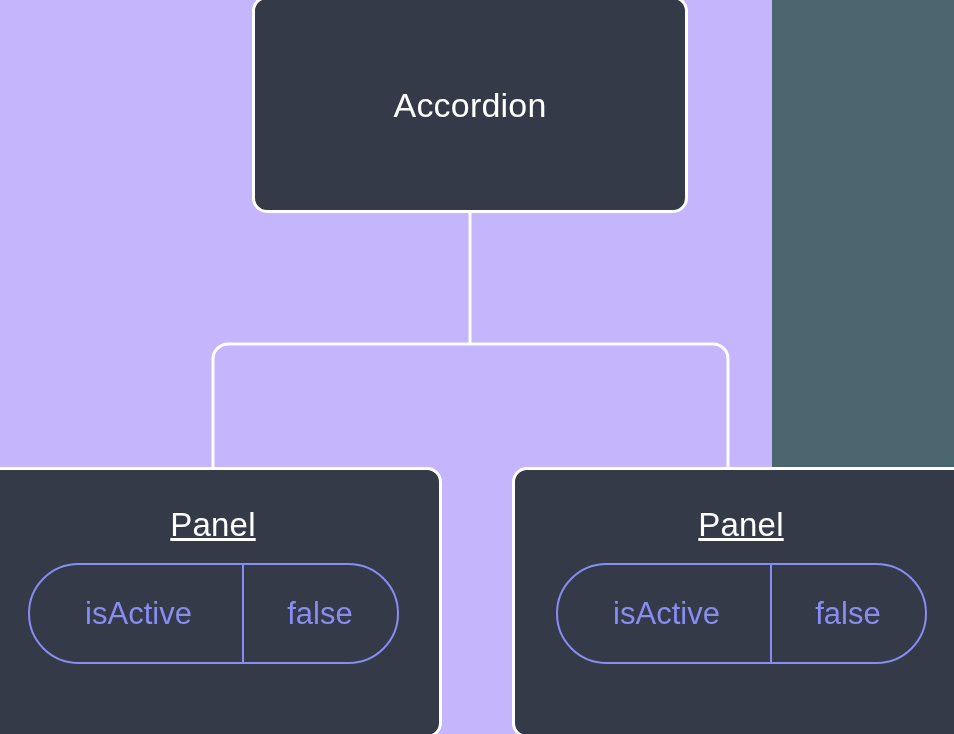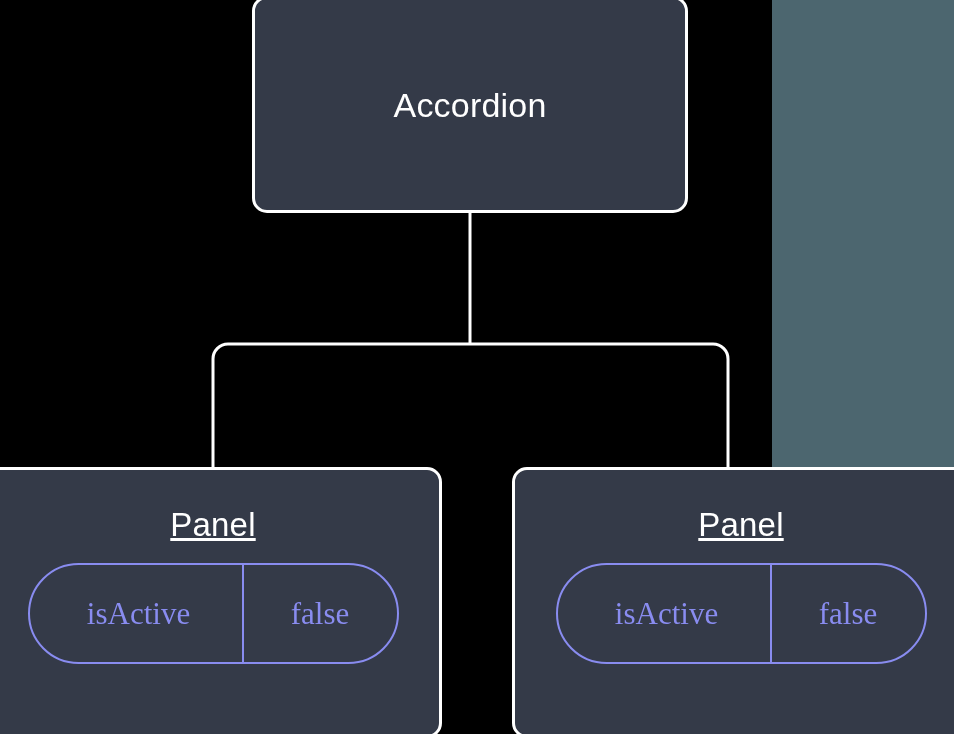--- a/index.html
+++ b/index.html
@@ -13,21 +13,21 @@
   body {
     background: #4c666f;
     font-family: "Liberation Sans", sans-serif;
     -webkit-font-smoothing: antialiased;
   }
 
   #stage {
     position: relative;
     width: 772px;
     height: 734px;
-    background: #000000;
+    background: #c4b5fd;
   }
 
   
   #edges {
     position: absolute;
     left: 0;
     top: 0;
     width: 954px;
     height: 734px;
     z-index: 1;
@@ -83,21 +83,20 @@
 
   
   .prop-pill {
     display: flex;
     align-items: stretch;
     height: 101px;
     border: 2px solid #898cf0;
     border-radius: 999px;
     color: #898cf0;
     overflow: hidden;
-    font-family: Liberation Serif, serif;
   }
 
   .prop-key, .prop-val {
     display: flex;
     align-items: center;
     justify-content: center;
     font-size: 31px;
     line-height: 1;
     color: #898cf0;
     white-space: nowrap;

